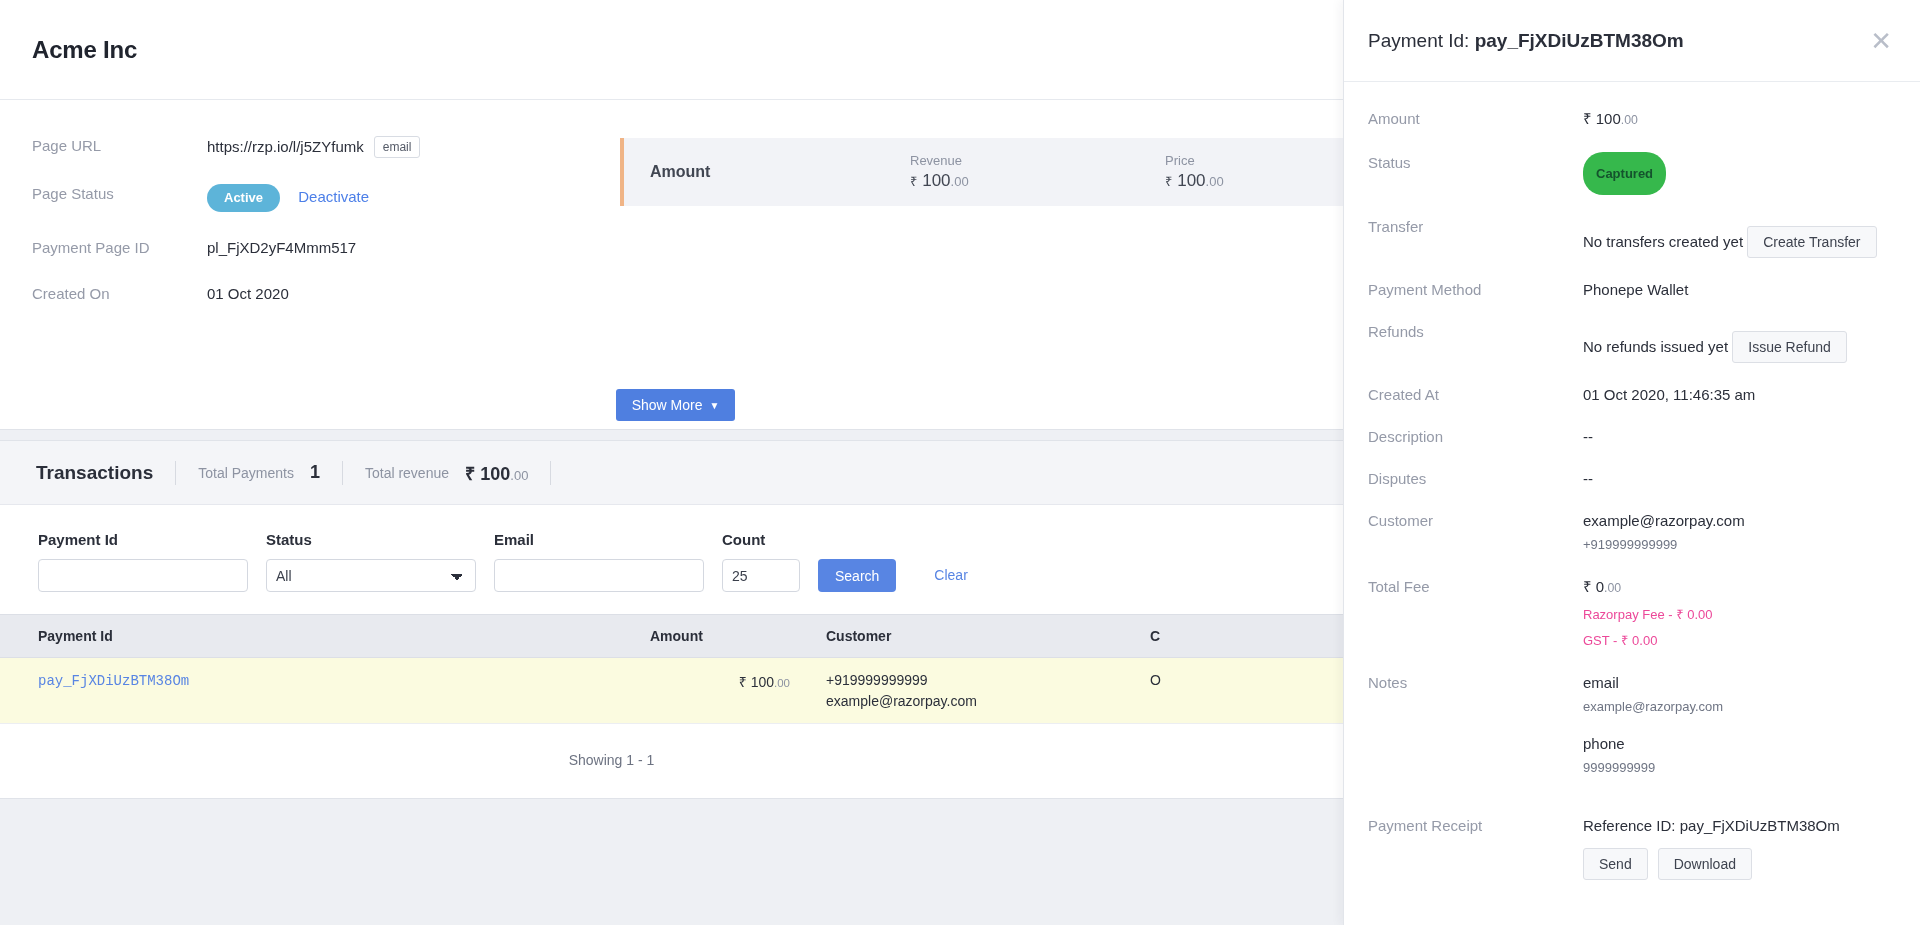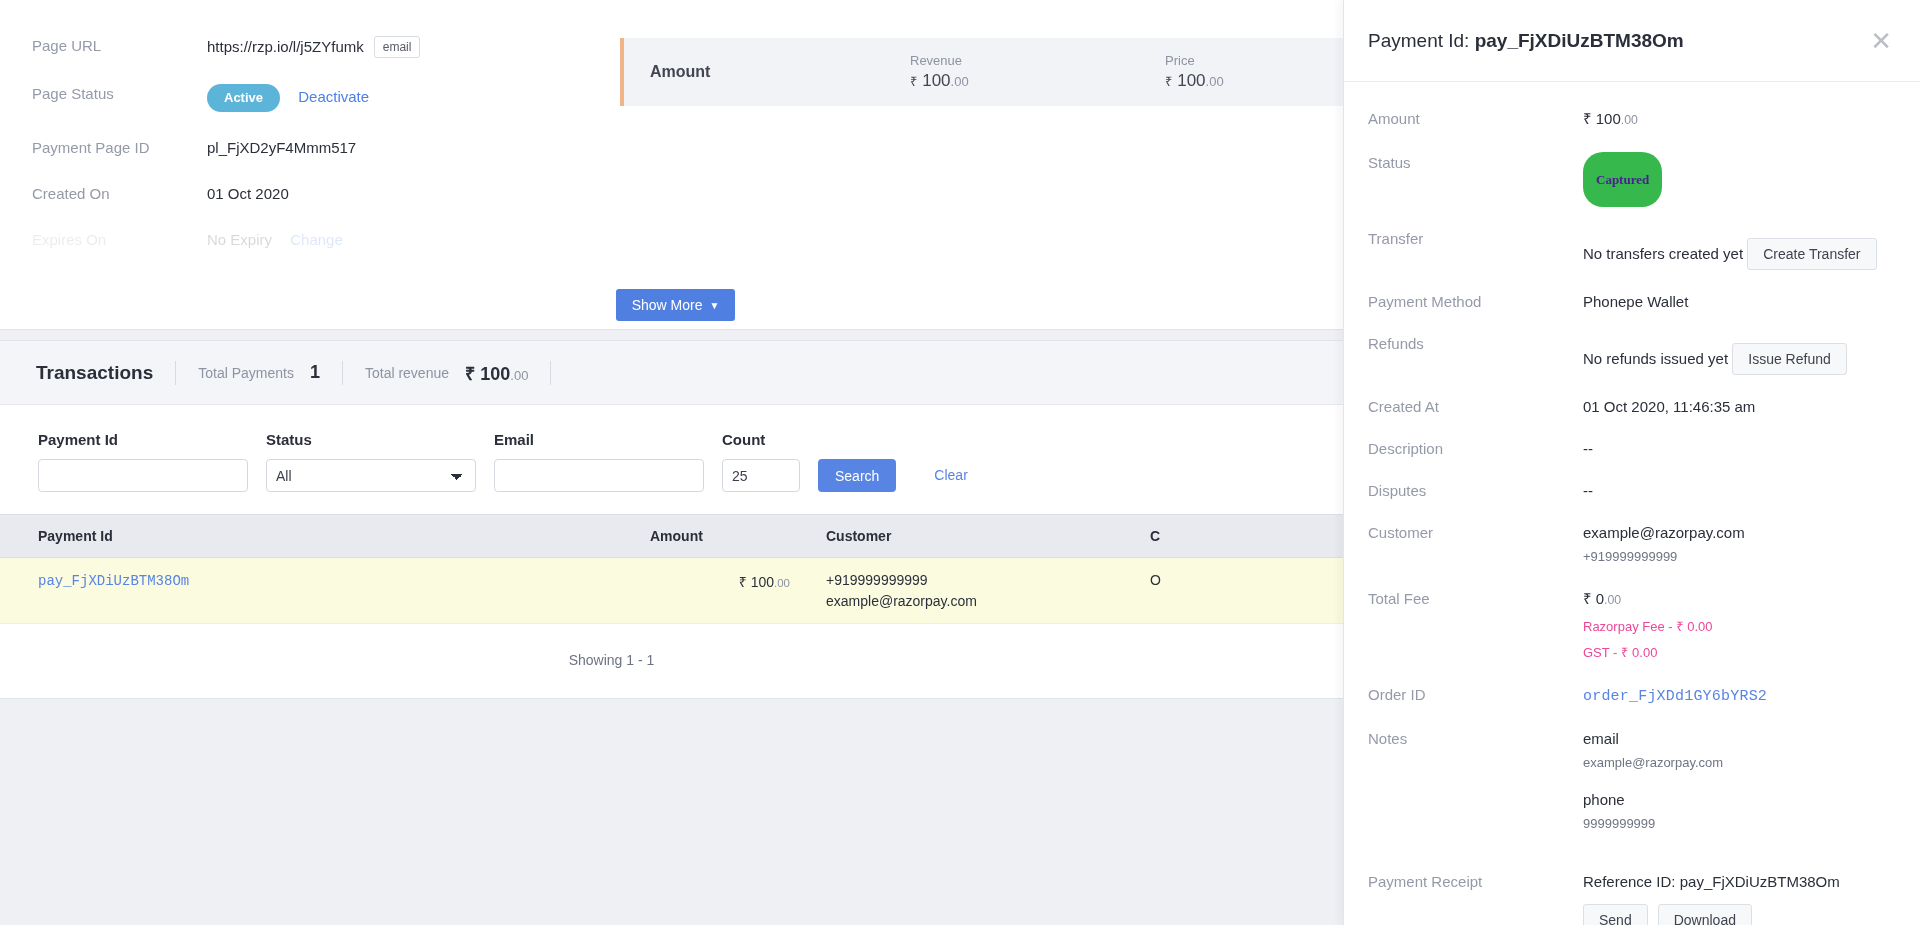--- a/index.html
+++ b/index.html
@@ -196,22 +196,22 @@
     font-size:26px; color:#b9bec9; cursor:pointer; line-height:1;
     font-weight:300;
   }
   #drawer-body { padding:26px 24px 0 24px; }
   .krow { display:flex; margin-bottom:21px; align-items:flex-start; }
   .kkey { width:215px; flex:none; color:#959aa8; font-size:15px; line-height:21px; }
   .kval { font-size:15px; color:#2b2f3a; line-height:21px; flex:1; }
   .kval .sub { display:block; font-size:13px; color:#6f7584; margin-top:3px; }
   .kval .fee-sub { display:block; font-size:13px; color:#ec4899; margin-top:5px; }
   .badge-captured {
-    display:inline-block; background:#36b84c; color:#4c1d95;
-    border-radius:20px; padding:17px 13px; font-size:13px; font-weight:bold;font-family:Liberation Serif, serif;
+    display:inline-block; background:#36b84c; color:#14532d;
+    border-radius:20px; padding:11px 13px; font-size:13px; font-weight:bold;
   }
   .ghost-btn {
     display:inline-block; margin-top:10px;
     border:1px solid #dcdfe5; background:#f7f8fa; border-radius:3px;
     font-size:14px; color:#3e434f; padding:7px 15px; cursor:pointer;
     font-family:"Liberation Sans", sans-serif;
   }
   .order-link {
     font-family:"Liberation Mono", monospace; color:#5885e3;
     font-size:15px; cursor:pointer; letter-spacing:0.2px;
@@ -220,20 +220,23 @@
   .note-block .nk { font-size:15px; color:#2b2f3a; }
   .note-block .nv { font-size:13px; color:#6f7584; margin-top:3px; }
   .btn-row { display:flex; gap:10px; margin-top:12px; }
   .dec { font-size:0.82em; color:#8d93a2; }
 </style>
 </head>
 <body>
 
 <div id="main-area">
 
+  <div id="page-header">
+    <div class="title">Acme Inc</div>
+  </div>
 
   <div id="details-card">
     <div id="details-inner">
 
       <div id="detail-rows">
 
         <div class="drow">
           <div class="dlabel">Page URL</div>
           <div class="dval url-line">
             <span>https://rzp.io/l/j5ZYfumk</span>
@@ -253,27 +256,20 @@
           <div class="dlabel">Payment Page ID</div>
           <div class="dval">pl_FjXD2yF4Mmm517</div>
         </div>
 
 
         <div class="drow">
           <div class="dlabel">Created On</div>
           <div class="dval">01 Oct 2020</div>
         </div>
 
-        <div class="drow faded">
-          <div class="dlabel">Expires On</div>
-          <div class="dval">
-            <span>No Expiry</span>
-            <span class="deactivate">Change</span>
-          </div>
-        </div>
 
       </div>
 
       <div id="stats-wrap">
         <div id="stats-strip">
           <div class="stat-title">Amount</div>
           <div class="stat-col">
             <div class="k">Revenue</div>
             <div class="v">
               <span class="rupee">₹</span>
@@ -440,26 +436,20 @@
 
     <div class="krow">
       <div class="kkey">Total Fee</div>
       <div class="kval">
         <span>₹ 0</span><span class="dec">.00</span>
         <span class="fee-sub">Razorpay Fee - ₹ 0.00</span>
         <span class="fee-sub">GST - ₹ 0.00</span>
       </div>
     </div>
 
-    <div class="krow">
-      <div class="kkey">Order ID</div>
-      <div class="kval">
-        <span class="order-link">order_FjXDd1GY6bYRS2</span>
-      </div>
-    </div>
 
     <div class="krow">
       <div class="kkey">Notes</div>
       <div class="kval">
         <div class="note-block">
           <div class="nk">email</div>
           <div class="nv">example@razorpay.com</div>
         </div>
         <div class="note-block">
           <div class="nk">phone</div>

